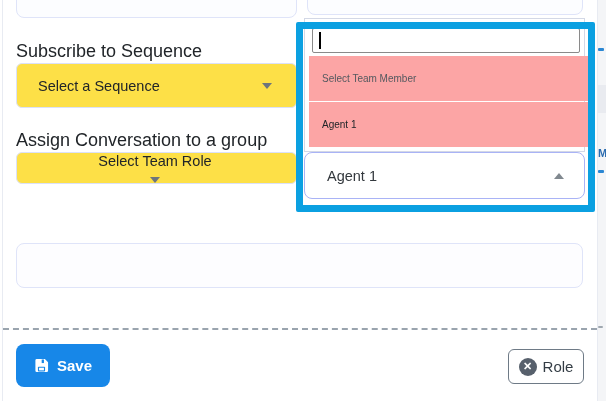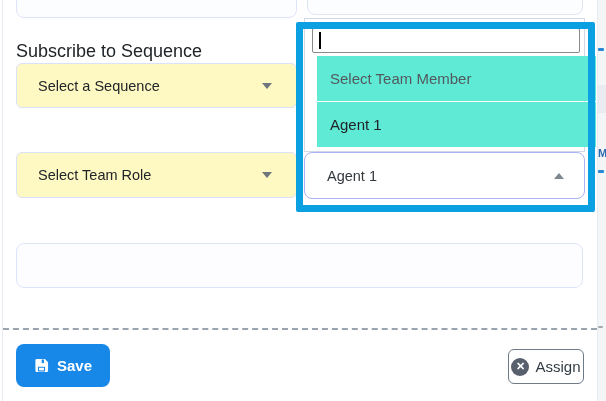--- a/index.html
+++ b/index.html
@@ -19,37 +19,37 @@
   .frag-dash.d2 { left: 0; top: 170px; width: 6px; }
   .frag-dash.d3 { left: 0; top: 326px; width: 5px; height: 2px; background: #a0a8b0; }
   .frag-text { position: absolute; left: 0; top: 147px; font-size: 11px; font-weight: bold; color: #2b6cb0; }
 
   .label { position: absolute; font-size: 18px; color: #212529; white-space: nowrap; }
 
   .cut-input { position: absolute; background: #fcfdff; border: 1px solid #dfe4f9; border-radius: 8px; }
   .cut-input.left  { left: 16px; top: -24px; width: 281px; height: 42px; }
   .cut-input.right { left: 307px; top: -26px; width: 276px; height: 41px; }
 
-  .select-box { position: absolute; width: 281px; height: 45px; background: #fef9c3;
+  .select-box { position: absolute; width: 281px; height: 45px; background: #fde047;
     border: 1px solid #dbe1f8; border-radius: 6px; display: flex; align-items: center;
     padding: 0 24px 0 21px; cursor: pointer; }
   .select-box .value { font-size: 14.5px; color: #212529; flex: 1; }
   .caret-down { width: 0; height: 0; border-left: 5px solid transparent; border-right: 5px solid transparent;
     border-top: 6px solid #6d757d; }
   .caret-up { width: 0; height: 0; border-left: 5px solid transparent; border-right: 5px solid transparent;
     border-bottom: 6px solid #80888f; }
 
   
   .dd-panel { position: absolute; left: 304px; top: 18px; width: 281px; height: 134px;
     background: #fff; border: 1px solid #d3d8e6; }
   .dd-search { position: absolute; left: 7px; top: 9px; width: 268px; height: 25px;
     border: 1px solid #8a8a8a; border-radius: 2px; background: #fff; }
   .text-cursor { position: absolute; left: 6px; top: 3px; width: 1.5px; height: 17px; background: #000; }
-  .dd-option { position: absolute; left: 12px; width: 100%; height: 45px; display: flex; align-items: center;
-    padding-left: 13px; font-size: 15px; cursor: pointer; background: #5eead4; }
+  .dd-option { position: absolute; left: 4px; width: 100%; height: 45px; display: flex; align-items: center;
+    padding-left: 13px; font-size: 10px; cursor: pointer; background: #fca5a5; }
   .dd-option.o1 { top: 37px; color: #54595f; }
   .dd-option.o2 { top: 83px; color: #212529; }
 
   .dd-trigger { position: absolute; left: 304px; top: 152px; width: 281px; height: 47px;
     background: #fff; border: 1.5px solid #a9b3f6; border-radius: 8px; display: flex; align-items: center;
     padding: 0 20px 0 22px; cursor: pointer; }
   .dd-trigger .value { font-size: 14.5px; color: #33383d; flex: 1; }
 
   .highlight-rect { position: absolute; left: 296px; top: 22px; width: 299px; height: 190px;
     border: 7px solid #0ba0e1; border-radius: 2px; pointer-events: none; }
@@ -89,21 +89,22 @@
 
   <input class="cut-input left" type="text" value="" style="">
   <input class="cut-input right" type="text" value="" style="">
 
   <div class="label" style="left:16px; top:41px;">Subscribe to Sequence</div>
   <div class="select-box" style="left:16px; top:63px;">
     <span class="value">Select a Sequence</span>
     <span class="caret-down"></span>
   </div>
 
-  <div class="select-box" style="left:16px; top:152px; height:46px;">
+  <div class="label" style="left:16px; top:130px;">Assign Conversation to a group</div>
+  <div class="select-box" style="left:16px; top:152px; height:32px;flex-direction:column;">
     <span class="value">Select Team Role</span>
     <span class="caret-down"></span>
   </div>
 
   <div class="dd-panel">
     <div class="dd-search">
       <div class="text-cursor"></div>
     </div>
     <div class="dd-option o1">Select Team Member</div>
     <div class="dd-option o2">Agent 1</div>
@@ -125,16 +126,16 @@
       <path fill="#ffffff" d="M1.5 2.5A1.5 1.5 0 0 1 3 1h8.6L15 4.4v9.1a1.5 1.5 0 0 1-1.5 1.5H3a1.5 1.5 0 0 1-1.5-1.5z"></path>
       <rect x="8.2" y="1.6" width="2.4" height="3.8" fill="#1787e8"></rect>
       <rect x="4.2" y="9.2" width="7.6" height="5.2" rx="0.8" fill="#1787e8"></rect>
       <rect x="5.4" y="10.4" width="5.2" height="2.8" fill="#ffffff"></rect>
     </svg>
     <span>Save</span>
   </button>
 
   <button class="btn-close">
     <span class="close-glyph">✕</span>
-    <span>Assign</span>
+    <span>Role</span>
   </button>
 
 </div>
 
 </body></html>

